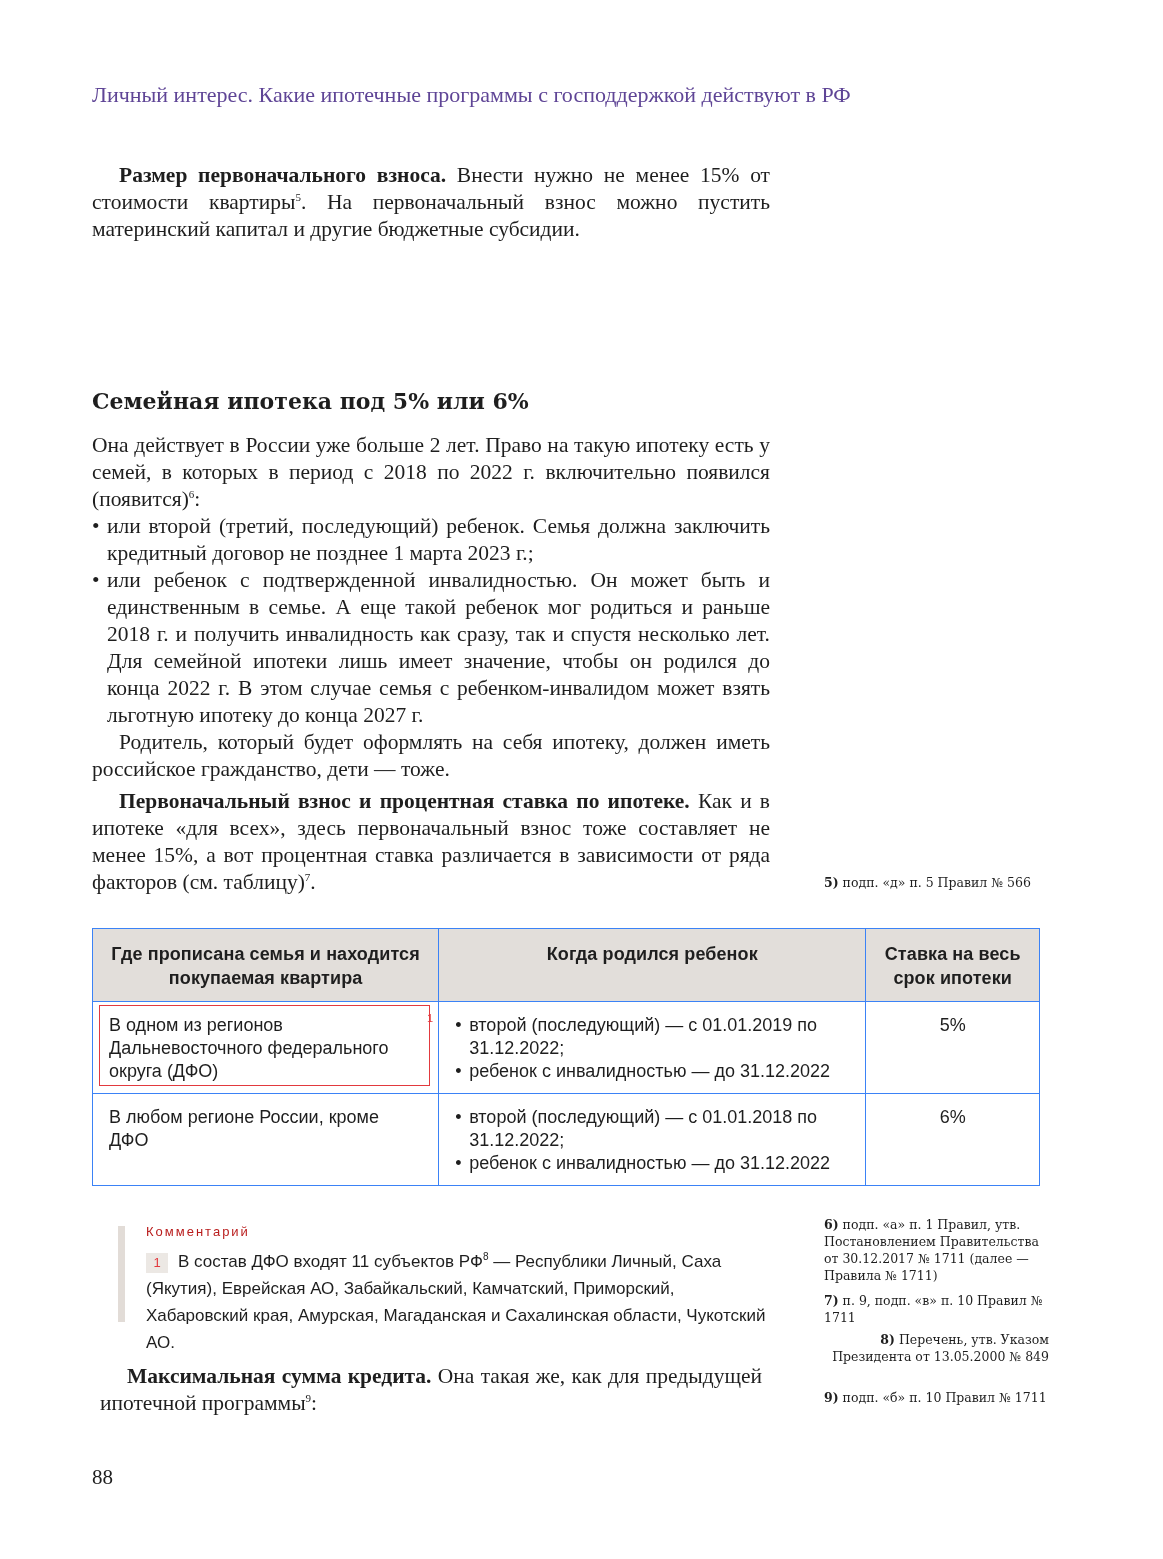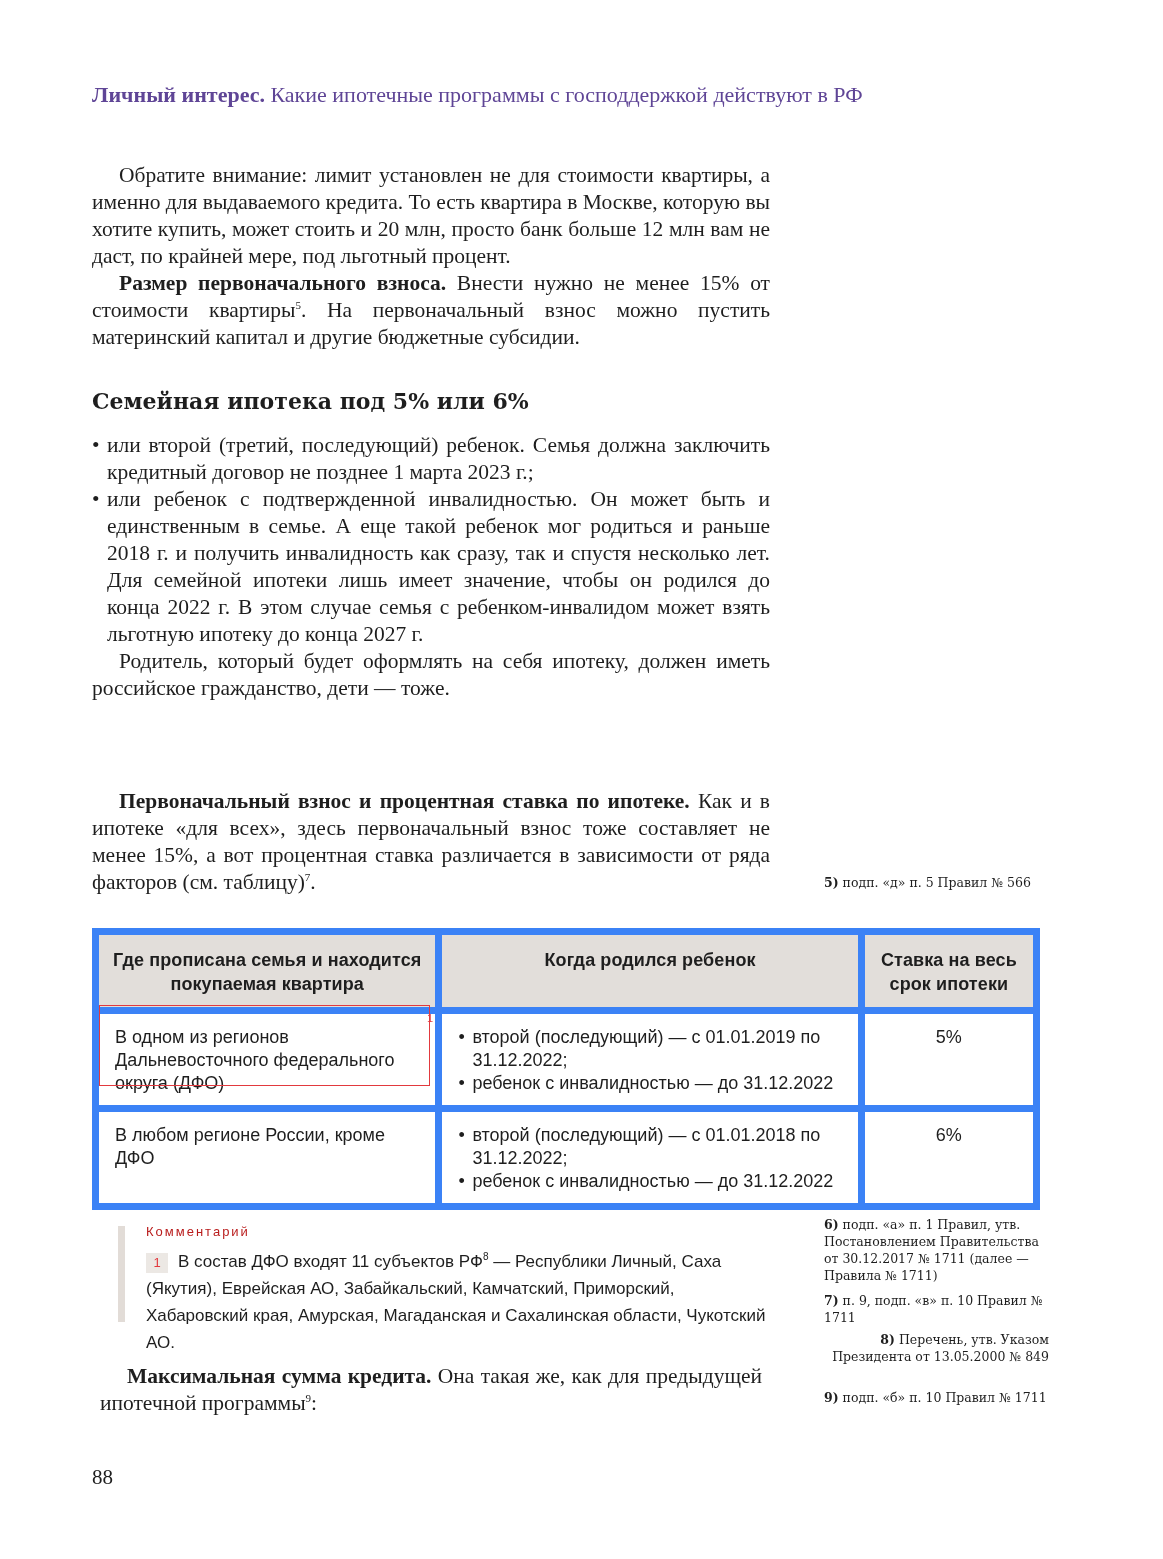--- a/index.html
+++ b/index.html
@@ -3,21 +3,21 @@
 <meta charset="utf-8">
 <style>
   html, body { margin: 0; padding: 0; background: #ffffff; }
   body { width: 1163px; height: 1559px; position: relative; overflow: hidden; color: #1e1e1e; }
 
   .running-head {
     position: absolute; left: 92px; top: 82px;
     font-family: "Liberation Serif", "DejaVu Serif", serif;
     font-size: 22px; color: #5f4596; white-space: nowrap;
   }
-  .running-head b { font-weight: bold; }
+  .running-head b { font-weight: normal; }
 
   .main {
     position: absolute; left: 92px; top: 162px; width: 678px;
     font-family: "Liberation Serif", "DejaVu Serif", serif;
     font-size: 21.5px; line-height: 27px; color: #1e1e1e;
   }
   .main p { margin: 0; text-align: justify; text-align-last: left; }
   .main p.indent { text-indent: 27px; }
   .main b { font-weight: bold; }
   .main sup { font-size: 11px; line-height: 0; vertical-align: 8px; }
@@ -51,21 +51,21 @@
   .footnote b { font-weight: bold; }
   .fn5 { top: 874px; white-space: nowrap; }
   .fn6 { top: 1216px; }
   .fn7 { top: 1292px; }
   .fn8 { top: 1331px; text-align: right; }
   .fn9 { top: 1389px; white-space: nowrap; }
 
   .table-wrap { position: absolute; left: 92px; top: 928px; width: 948px; }
   table { border-collapse: collapse; width: 948px;
     font-family: "Liberation Sans", "DejaVu Sans", sans-serif; font-size: 18px; color: #1e1e1e; }
-  th, td { border: 7px solid #3b82f6; vertical-align: top; }
+  th, td { border: 1px solid #3b82f6; vertical-align: top; }
   th { background: #e2deda; font-weight: bold; font-size: 18px; line-height: 24px;
     text-align: center; padding: 13px 10px 11px 10px; height: 47px; letter-spacing: 0.1px; }
   td { padding: 12px 16px 10px 16px; line-height: 23px; }
   td.rate { text-align: center; }
   .col1 { width: 312px; }
   .col2 { width: 390px; }
   .col3 { width: 146px; }
   .row1 td { height: 69px; }
   .row2 td { height: 69px; }
   .cell-bullets { list-style: none; margin: 0; padding: 0; }
@@ -97,27 +97,27 @@
     font-family: "Liberation Serif", "DejaVu Serif", serif; font-size: 21px; color: #1e1e1e; }
 </style>
 </head>
 <body>
 
 <div class="running-head">
   <b>Личный интерес.</b><span> Какие ипотечные программы с господдержкой действуют в РФ</span>
 </div>
 
 <div class="main">
-  <p class="indent">Обратите внимание: лимит установлен не для стоимости квартиры, а именно для выдаваемого кредита. То есть квартира в Москве, которую вы хотите купить, может стоить и 20 млн, просто банк больше 12 млн вам не даст, по крайней мере, под льготный процент.</p>
   <p class="indent"><b>Размер первоначального взноса.</b><span> Внести нужно не менее 15% от стоимости квартиры</span><sup>5</sup><span>. На первоначальный взнос можно пустить материнский капитал и другие бюджетные субсидии.</span></p>
 </div>
 
 <div class="section-title">Семейная ипотека под 5% или 6%</div>
 
 <div class="block2">
+  <p><span>Она действует в России уже больше 2 лет. Право на такую ипотеку есть у семей, в которых в период с 2018 по 2022 г. включительно появился (появится)</span><sup>6</sup><span>:</span></p>
   <ul class="bullets">
     <li><span class="dot">•</span><span>или второй (третий, последующий) ребенок. Семья должна заключить кредитный договор не позднее 1 марта 2023 г.;</span></li>
     <li><span class="dot">•</span><span>или ребенок с подтвержденной инвалидностью. Он может быть и единственным в семье. А еще такой ребенок мог родиться и раньше 2018 г. и получить инвалидность как сразу, так и спустя несколько лет. Для семейной ипотеки лишь имеет значение, чтобы он родился до конца 2022 г. В этом случае семья с ребенком-инвалидом может взять льготную ипотеку до конца 2027 г.</span></li>
   </ul>
   <p class="indent">Родитель, который будет оформлять на себя ипотеку, должен иметь российское гражданство, дети — тоже.</p>
 </div>
 
 <div class="block3">
   <p><b>Первоначальный взнос и процентная ставка по ипотеке.</b><span> Как и в ипотеке «для всех», здесь первоначальный взнос тоже составляет не менее 15%, а вот процентная ставка различается в зависимости от ряда факторов (см. таблицу)</span><sup>7</sup><span>.</span></p>
 </div>

